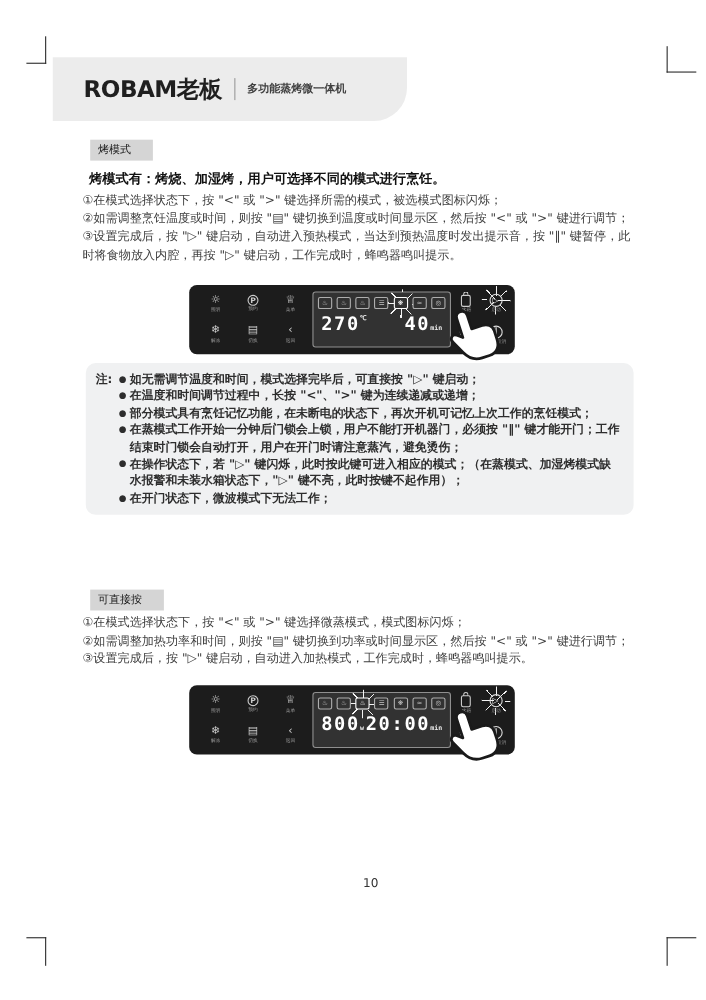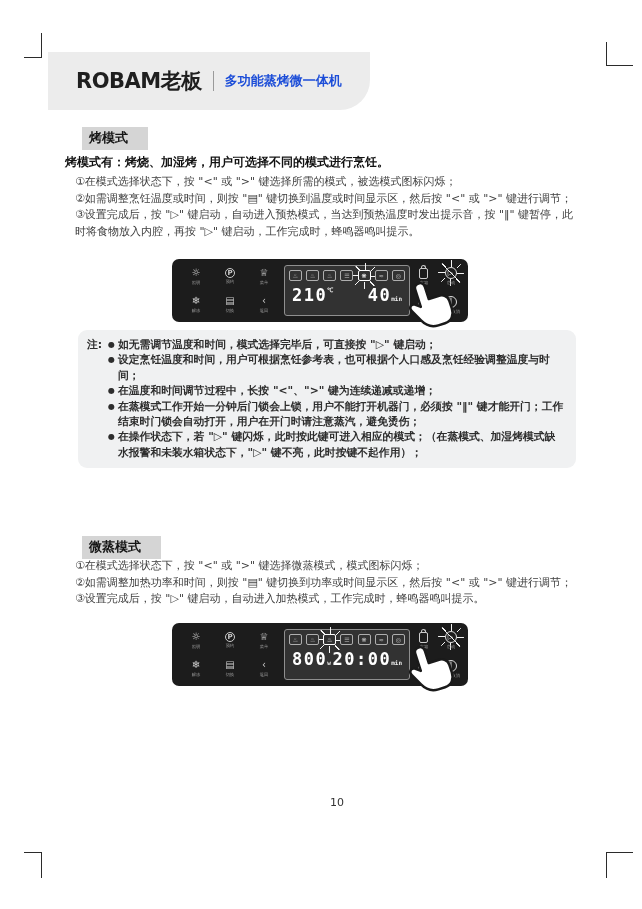--- a/index.html
+++ b/index.html
@@ -11,29 +11,29 @@
   .cm-tl{left:24px;top:33px;width:17px;height:24px;border-right:1.5px solid #2b2b2b;border-bottom:1.5px solid #2b2b2b;}
   .cm-tr{left:606px;top:42px;width:26px;height:23px;border-left:1.5px solid #2b2b2b;border-bottom:1.5px solid #2b2b2b;}
   .cm-bl{left:24px;top:852px;width:17px;height:25px;border-right:1.5px solid #2b2b2b;border-top:1.5px solid #2b2b2b;}
   .cm-br{left:606px;top:852px;width:26px;height:25px;border-left:1.5px solid #2b2b2b;border-top:1.5px solid #2b2b2b;}
 
   
   .band{position:absolute;left:48px;top:52px;width:322px;height:58px;background:#ececec;
         border-bottom-right-radius:30px;display:flex;align-items:center;}
   .logo{font-size:21px;font-weight:700;letter-spacing:-0.5px;color:#1f1f1f;margin-left:28px;white-space:nowrap;}
   .vdiv{width:1px;height:20px;background:#9a9a9a;margin:0 11px;}
-  .product{font-size:13px;font-weight:700;color:#1d4ed8;white-space:nowrap;}
+  .product{font-size:10px;font-weight:700;color:#404040;white-space:nowrap;}
 
   
   .stitle{position:absolute;left:82px;background:#d5d5d5;color:#161616;
-          font-size:13px;font-weight:700;padding:2px 20px 3px 7px;}
+          font-size:10px;font-weight:400;padding:2px 20px 3px 7px;}
   #t1{top:127px;}
   #t2{top:536px;}
 
-  .intro{position:absolute;left:65px;top:154px;width:505px;margin:0;
+  .intro{position:absolute;left:81px;top:154px;width:505px;margin:0;
          font-size:12px;font-weight:700;color:#111;}
 
   .steps{position:absolute;left:75px;width:502px;font-size:11px;line-height:16.5px;
          color:#3e3e3e;font-weight:500;}
   #steps1{top:174px;}
   #steps2{top:558px;}
   .steps p{margin:0;}
 
   
   .cpanel{position:absolute;left:172px;width:296px;height:63px;background:#1c1c1c;border-radius:7px;}
@@ -145,21 +145,21 @@
       <div class="modes">
         <span class="mode-icon">♨</span>
         <span class="mode-icon">♨</span>
         <span class="mode-icon">♨</span>
         <span class="mode-icon">☰</span>
         <span class="mode-icon active">❋</span>
         <span class="mode-icon">≈</span>
         <span class="mode-icon">◎</span>
       </div>
       <div class="vals">
-        <span class="val"><span>210</span><span class="unit-sup">℃</span></span>
+        <span class="val"><span>270</span><span class="unit-sup">℃</span></span>
         <span class="val"><span>40</span><span class="unit-sub">min</span></span>
       </div>
     </div>
 
     <div class="pright">
       <span class="pbtn">
         <span class="tank-icon"></span>
         <span class="plabel">水箱</span>
       </span>
       <span class="pbtn">
@@ -178,28 +178,29 @@
 
     <svg class="hand" style="left:236px;top:20px;transform:rotate(-18deg);" width="44" height="54" viewBox="0 0 44 54">
       <path d="M18 2c-3 0-5 2-5 5v18l-5-4c-3-2-7 1-5 5l6 12c3 6 8 10 15 10h7c7 0 11-5 11-12v-8c0-5-4-8-9-8h-10V7c0-3-2-5-5-5z" fill="#ffffff" stroke="#1a1a1a" stroke-width="2.5" stroke-linejoin="round"></path>
     </svg>
   </div>
 
   <div class="notebox">
     <div class="note-label">注:</div>
     <div class="note-items">
       <div class="ni">如无需调节温度和时间，模式选择完毕后，可直接按 "▷" 键启动；</div>
-      <div class="ni">设定烹饪温度和时间，用户可根据烹饪参考表，也可根据个人口感及烹饪经验调整温度与时间；</div>
       <div class="ni">在温度和时间调节过程中，长按 "&lt;"、"&gt;" 键为连续递减或递增；</div>
+      <div class="ni">部分模式具有烹饪记忆功能，在未断电的状态下，再次开机可记忆上次工作的烹饪模式；</div>
       <div class="ni">在蒸模式工作开始一分钟后门锁会上锁，用户不能打开机器门，必须按 "‖" 键才能开门；工作结束时门锁会自动打开，用户在开门时请注意蒸汽，避免烫伤；</div>
       <div class="ni">在操作状态下，若 "▷" 键闪烁，此时按此键可进入相应的模式；（在蒸模式、加湿烤模式缺水报警和未装水箱状态下，"▷" 键不亮，此时按键不起作用）；</div>
-    </div>
-  </div>
-
-  <div class="stitle" id="t2">微蒸模式</div>
+      <div class="ni">在开门状态下，微波模式下无法工作；</div>
+    </div>
+  </div>
+
+  <div class="stitle" id="t2">可直接按</div>
 
   <div class="steps" id="steps2">
     <p>①在模式选择状态下，按 "&lt;" 或 "&gt;" 键选择微蒸模式，模式图标闪烁；</p>
     <p>②如需调整加热功率和时间，则按 "▤" 键切换到功率或时间显示区，然后按 "&lt;" 或 "&gt;" 键进行调节；</p>
     <p>③设置完成后，按 "▷" 键启动，自动进入加热模式，工作完成时，蜂鸣器鸣叫提示。</p>
   </div>
 
   <div class="cpanel" id="panel2">
     <div class="pleft">
       <span class="pbtn">

